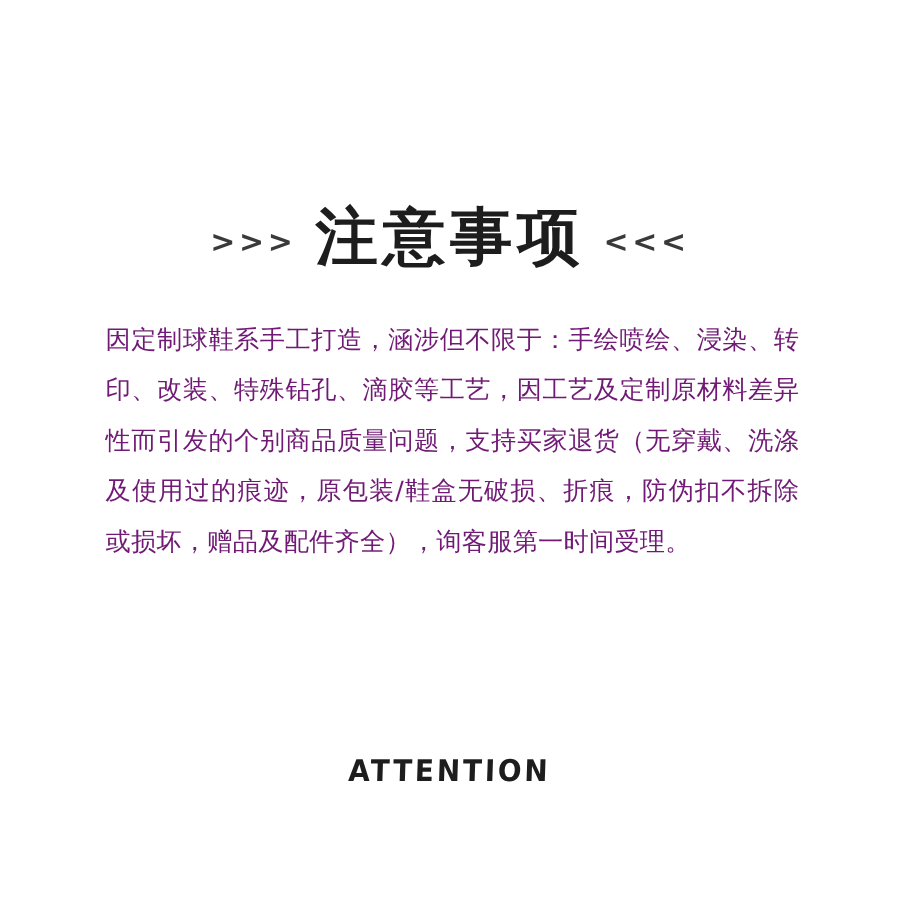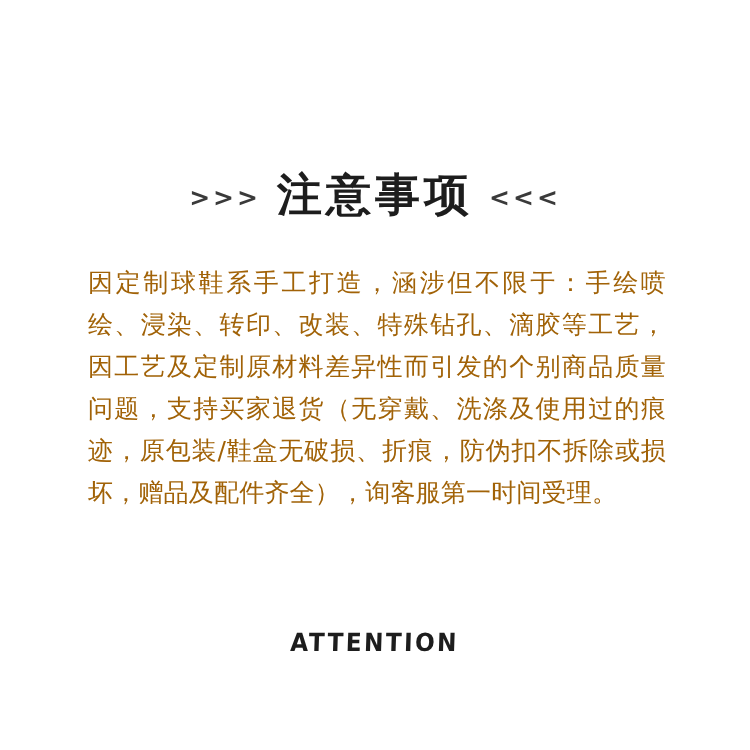--- a/index.html
+++ b/index.html
@@ -39,38 +39,38 @@
     font-size: 25px;
     font-weight: 700;
     letter-spacing: 3px;
     color: #3a3a3a;
     line-height: 1;
     transform: translateY(3px);
   }
 
   .title-text {
     font-family: "DejaVu Sans", "Liberation Sans", sans-serif;
-    font-size: 45px;
+    font-size: 52px;
     font-weight: 700;
     letter-spacing: 4px;
     color: #1d1d1d;
     line-height: 1;
     white-space: nowrap;
   }
 
   
   .body-text {
     position: absolute;
     top: 262px;
     left: 88px;
     width: 578px;
     font-family: "DejaVu Sans", "Liberation Sans", sans-serif;
-    font-size: 25px;
+    font-size: 21px;
     line-height: 42px;
-    color: #a16207;
+    color: #701a75;
     text-align: justify;
     text-justify: inter-character;
     letter-spacing: 0.2px;
   }
 
   
   .footer {
     position: absolute;
     top: 628px;
     left: 0;

